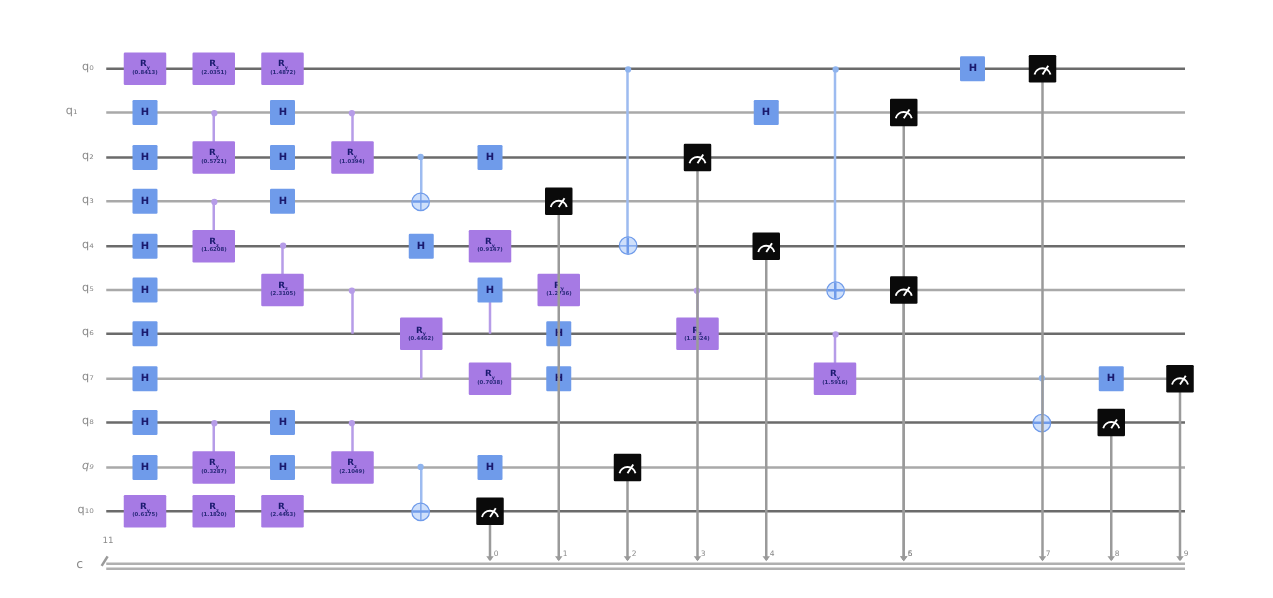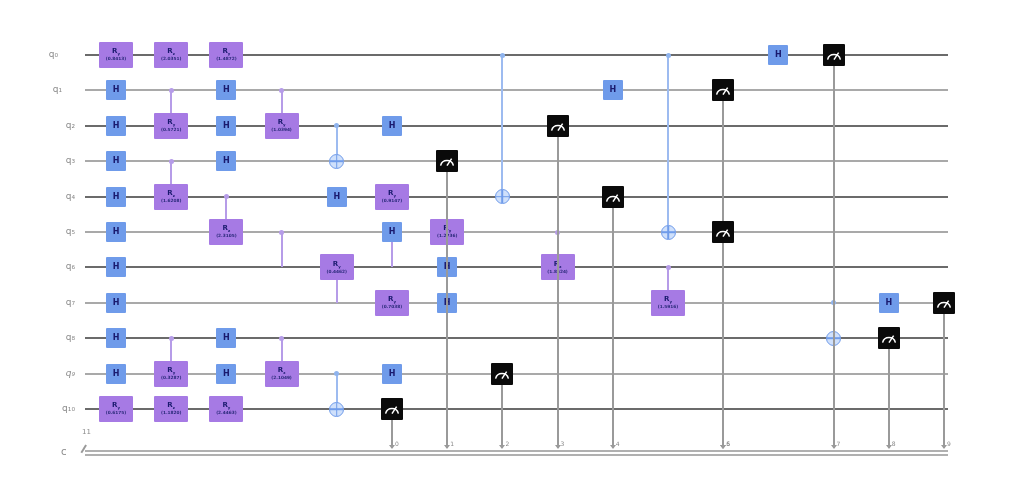--- a/index.html
+++ b/index.html
@@ -363,21 +363,21 @@
       <div class="meas-arrow" style="left: 941px; top: 445px;"></div>
       <div class="creg-idx" style="left: 947px; top: 440px;">9</div>
       <div class="meas" style="left: 933px; top: 291.8px; width: 22px; height: 22px;">
         <svg width="16" height="14" viewBox="0 0 16 14">
           <path d="M1.6 11.6 A6.6 6.6 0 0 1 14.4 11.6" fill="none" stroke="#ffffff" stroke-width="1.5"></path>
           <line x1="8" y1="11.6" x2="12.6" y2="4.6" stroke="#ffffff" stroke-width="1.5"></line>
         </svg>
       </div>
     </div>
   <div id="labels-layer">
-      <div class="qlabel" style="left: 32px; top: 49px;">q₀</div>
+      <div class="qlabel" style="left: 49px; top: 49px;">q₀</div>
       <div class="qlabel" style="left: 36px; top: 84.4px;">q₁</div>
       <div class="qlabel" style="left: 49px; top: 119.8px;">q₂</div>
       <div class="qlabel" style="left: 49px; top: 155.2px;">q₃</div>
       <div class="qlabel" style="left: 49px; top: 190.6px;">q₄</div>
       <div class="qlabel" style="left: 49px; top: 226px;">q₅</div>
       <div class="qlabel" style="left: 49px; top: 261.4px;">q₆</div>
       <div class="qlabel" style="left: 49px; top: 296.8px;">q₇</div>
       <div class="qlabel" style="left: 49px; top: 332.2px;">q₈</div>
       <div class="qlabel" style="left: 49px; top: 367.6px; font-style: italic;">q₉</div>
       <div class="qlabel" style="left: 49px; top: 403px;">q₁₀</div>

